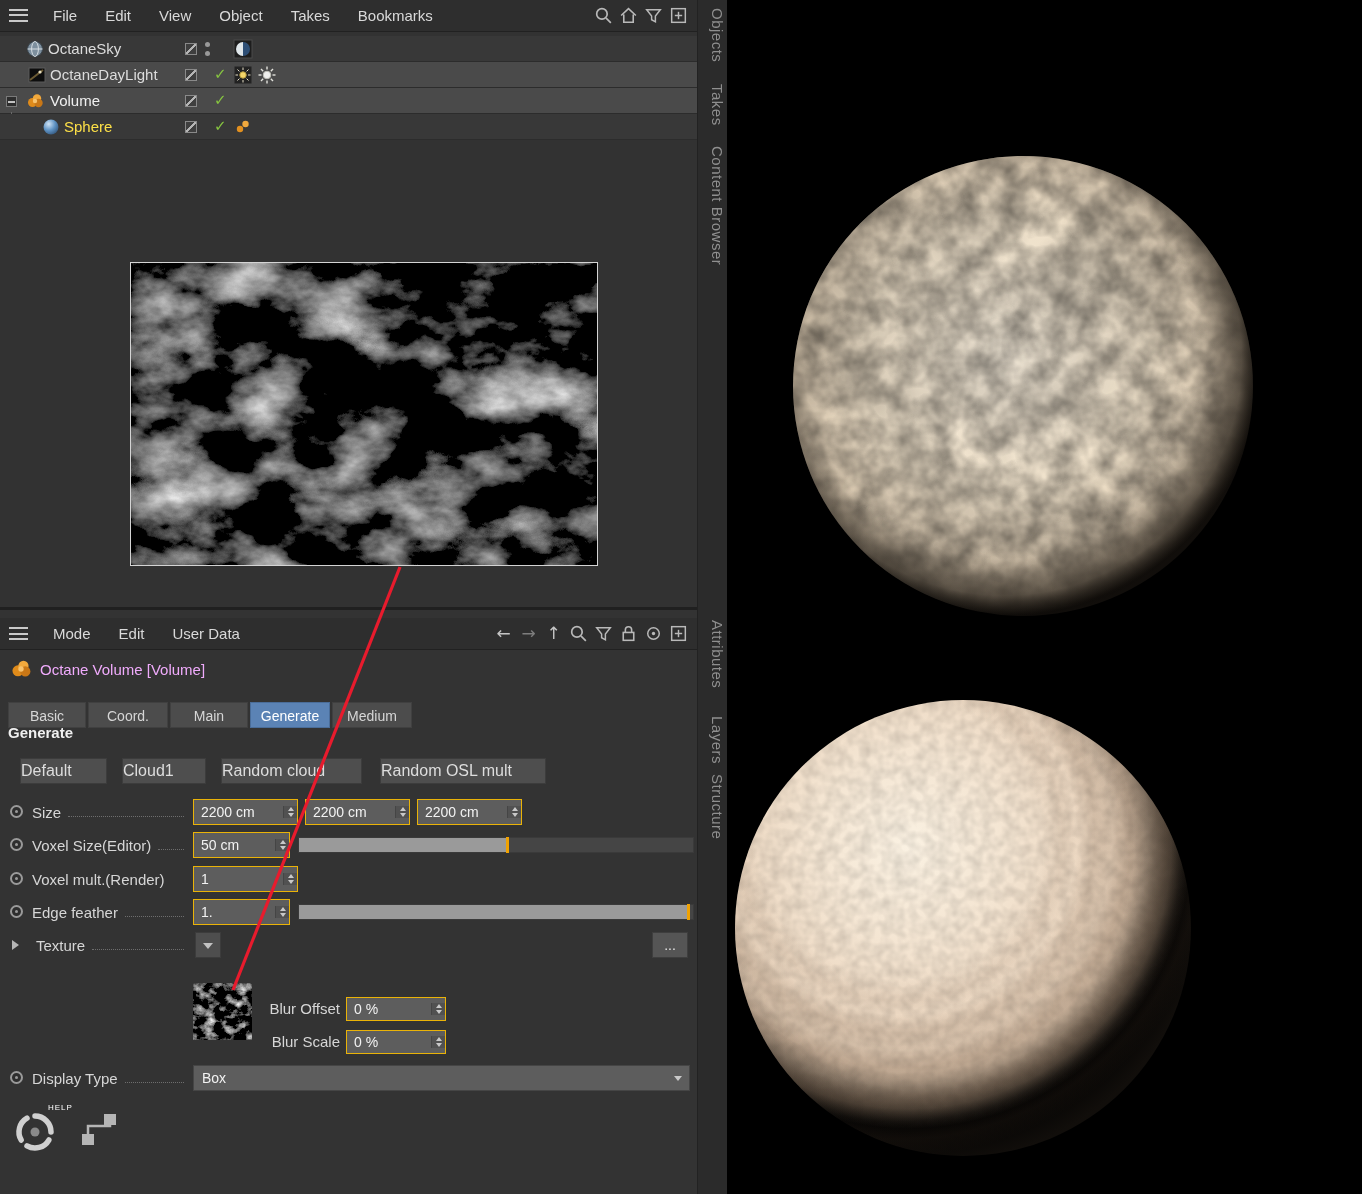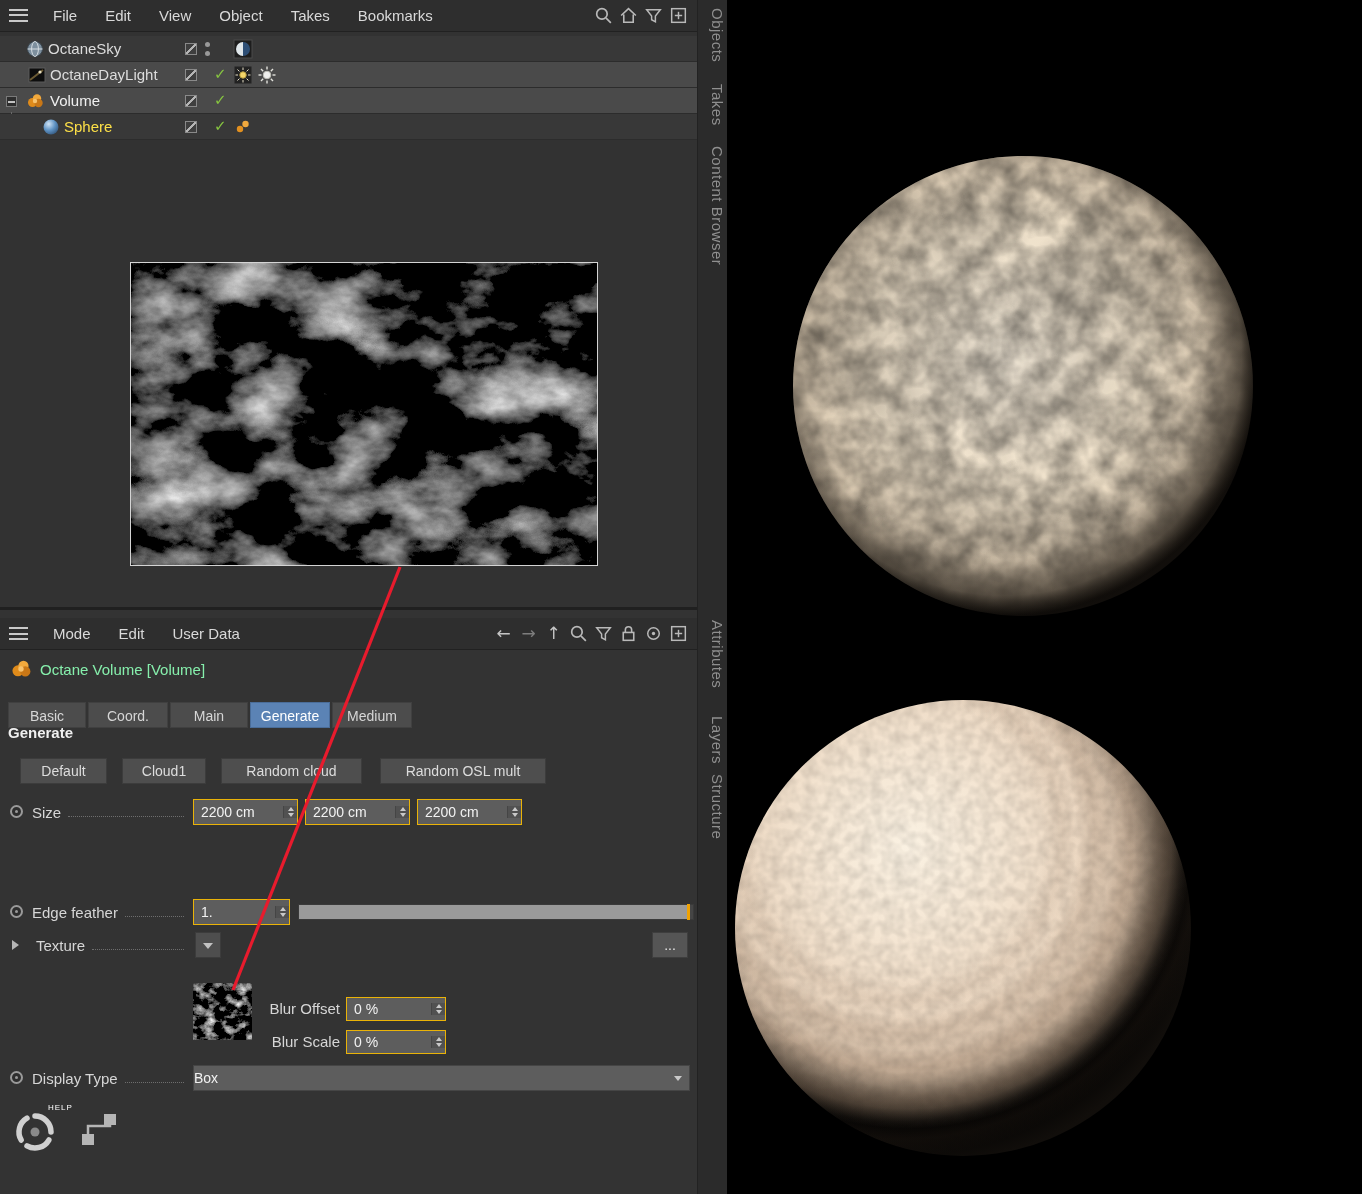--- a/index.html
+++ b/index.html
@@ -33,26 +33,26 @@
   .expbox i{display:block;width:7px;height:1.5px;background:#c2c2c2;margin:4px auto 0}
   .treeline-v{position:absolute;left:11px;top:112px;width:1px;height:15px;background:#6a6a6a}
   .treeline-h{position:absolute;left:11px;top:127px;width:28px;height:1px;background:#6a6a6a}
   
   .texpreview{position:absolute;left:130px;top:262px;width:468px;height:304px;border:1px solid #d4d4d4;background:#000;z-index:10}
   
   .am{position:absolute;left:0;top:610px;width:697px;height:584px;background:#333}
   .am .menubar{top:8px;width:697px}
   .amtitle{position:absolute;left:10px;top:46px;height:26px;display:flex;align-items:center}
   .amtitle svg{width:22px;height:22px;margin-right:8px}
-  .amtitle span{font-size:15px;color:#86efac}
+  .amtitle span{font-size:15px;color:#f0abfc}
   .tabs{position:absolute;left:8px;top:92px;height:27px;display:flex}
   .tab{height:26px;line-height:26px;padding:0 0;text-align:center;background:#4c4c4c;color:#d6d6d6;font-size:14px;margin-right:2px;border:1px solid #404040}
   .tab.active{background:#5b83b5;color:#fff;border-color:#4a6d99}
   .sechead{position:absolute;left:8px;top:114px;font-size:15px;font-weight:bold;color:#f0f0f0}
-  .pbtn{position:absolute;height:26px;background:#4e4e4e;border:1px solid #3c3c3c;color:#ddd;text-align:center;line-height:24px;font-size:14px;cursor:default}
+  .pbtn{position:absolute;height:26px;background:#4e4e4e;border:1px solid #3c3c3c;color:#ddd;text-align:left;line-height:24px;font-size:16px;cursor:default}
   .prow{position:absolute;left:0;width:697px;height:26px}
   .kficon{position:absolute;left:10px;top:6px;width:13px;height:13px;border:2px solid #9a9a9a;border-radius:50%;background:#2e2e2e}
   .kficon i{display:block;width:3px;height:3px;border-radius:50%;background:#9a9a9a;margin:3px auto 0}
   .texchev{position:absolute;left:12px;top:8px;width:0;height:0;border-left:7px solid #b5b5b5;border-top:5px solid transparent;border-bottom:5px solid transparent}
   .plabelwrap{position:absolute;left:32px;top:0;width:156px;height:26px;display:flex;align-items:center}
   .plabel{font-size:15px;color:#d6d6d6;white-space:nowrap}
   .leader{flex:1;border-bottom:1px dotted #6e6e6e;height:1px;margin:8px 4px 0 7px}
   .fld{position:absolute;top:0;height:26px;background:#5d5d5d;border:1px solid #eab308;display:flex;align-items:center}
   .fld.sm{height:24px}
   .fval{flex:1;padding-left:7px;font-size:14px;color:#f2f2f2;line-height:23px;white-space:nowrap;overflow:hidden}
@@ -65,21 +65,21 @@
   .ddbox i{position:absolute;left:3px;top:9px;border:4.5px solid transparent;border-top:5.5px solid #c2c2c2;border-bottom:none}
   .slider{position:absolute;top:5px;height:16px;background:#454545;border:1px solid #3a3a3a}
   .slider .fill{position:absolute;left:0;top:0;height:100%;background:#9a9a9a}
   .slider .mark{position:absolute;top:-1px;width:3px;height:16px;background:#f0a202}
   .btn{position:absolute;top:0;height:26px;background:#555;border:1px solid #3e3e3e;color:#e8e8e8;font-size:14px;text-align:center;line-height:24px;cursor:default}
   .minidd{position:absolute;left:195px;top:0;width:26px;height:26px;background:#4e4e4e;border:1px solid #3c3c3c}
   .minidd i{position:absolute;left:7px;top:10px;border:5px solid transparent;border-top:6px solid #c2c2c2;border-bottom:none}
   .sublabel{position:absolute;left:254px;top:0;width:86px;height:24px;font-size:15px;color:#d6d6d6;text-align:right;line-height:24px;white-space:nowrap}
   .thumb{position:absolute;left:193px;top:373px;width:59px;height:57px;overflow:hidden;z-index:12}
   .bigdd{position:absolute;left:193px;top:0;width:497px;height:26px;background:#5d5d5d;border:1px solid #454545}
-  .bigdd span{font-size:14px;color:#f2f2f2;line-height:24px;padding-left:0}
+  .bigdd span{font-size:14px;color:#f2f2f2;line-height:24px;padding-left:8px}
   .bigdd i{position:absolute;right:7px;top:10px;border:4.5px solid transparent;border-top:5.5px solid #c9c9c9;border-bottom:none}
   .logo{position:absolute;left:12px;top:493px;width:70px;height:52px}
   .helptxt{position:absolute;left:36px;top:0;font-size:8px;color:#fff;letter-spacing:1px}
   .nodeicon{position:absolute;left:80px;top:500px;width:40px;height:42px}
   .overlay{position:absolute;left:0;top:0;z-index:50;pointer-events:none}
   .rightview{position:absolute;left:727px;top:0;width:635px;height:1194px;background:#000}
 </style>
 </head>
 <body>
 
@@ -332,21 +332,56 @@
           </span>
         <span class="fld" style="left:417px;width:105px">
             <span class="fval">2200 cm</span>
             <span class="stepper">
               <i class="up"></i>
               <i class="dn"></i>
             </span>
           </span>
       </div>
 
-
+      <div class="prow" style="top:222px">
+        <span class="kficon">
+            <i></i>
+          </span>
+        <span class="plabelwrap">
+            <span class="plabel">Voxel Size(Editor)</span>
+            <span class="leader"></span>
+          </span>
+        <span class="fld" style="left:193px;width:97px">
+            <span class="fval">50 cm</span>
+            <span class="stepper">
+              <i class="up"></i>
+              <i class="dn"></i>
+            </span>
+          </span>
+        <span class="slider" style="left:298px;width:396px">
+            <span class="fill" style="width:207px"></span>
+            <span class="mark" style="left:207px"></span>
+          </span>
+      </div>
+
+      <div class="prow" style="top:256px">
+        <span class="kficon">
+            <i></i>
+          </span>
+        <span class="plabelwrap">
+            <span class="plabel">Voxel mult.(Render)</span>
+          </span>
+        <span class="fld" style="left:193px;width:105px">
+            <span class="fval">1</span>
+            <span class="stepper">
+              <i class="up"></i>
+              <i class="dn"></i>
+            </span>
+          </span>
+      </div>
 
       <div class="prow" style="top:289px">
         <span class="kficon">
             <i></i>
           </span>
         <span class="plabelwrap">
             <span class="plabel">Edge feather</span>
             <span class="leader"></span>
           </span>
         <span class="fld" style="left:193px;width:97px">

